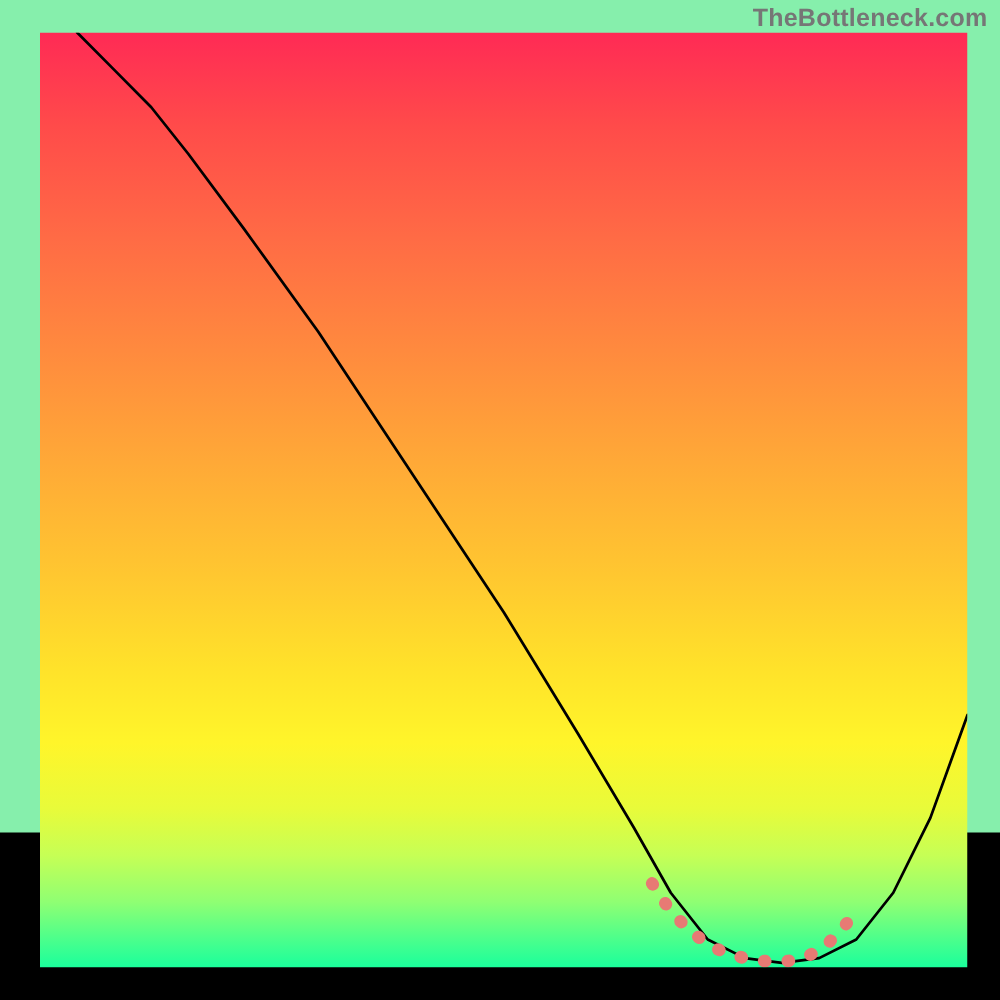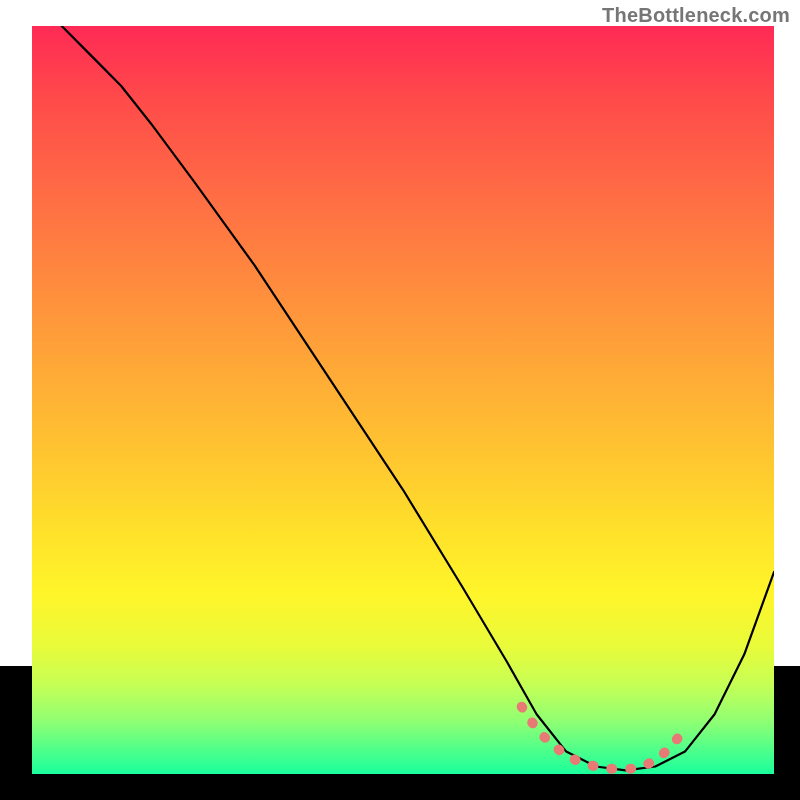--- a/index.html
+++ b/index.html
@@ -1,21 +1,21 @@
 <!DOCTYPE html>
 <html><head>
 <meta charset="utf-8">
 <style>
   * { margin: 0; padding: 0; box-sizing: border-box; }
   html, body { width: 800px; height: 800px; overflow: hidden; background: #000; }
   .frame {
     position: relative;
     width: 800px;
     height: 666px;
-    background: #ffffff;
+    background: #86efac;
   }
   .watermark {
     position: absolute;
     top: 4px;
     right: 10px;
     color: #767676;
     font-family: Arial, Helvetica, sans-serif;
     font-size: 20px;
     font-weight: bold;
     letter-spacing: 0.2px;

